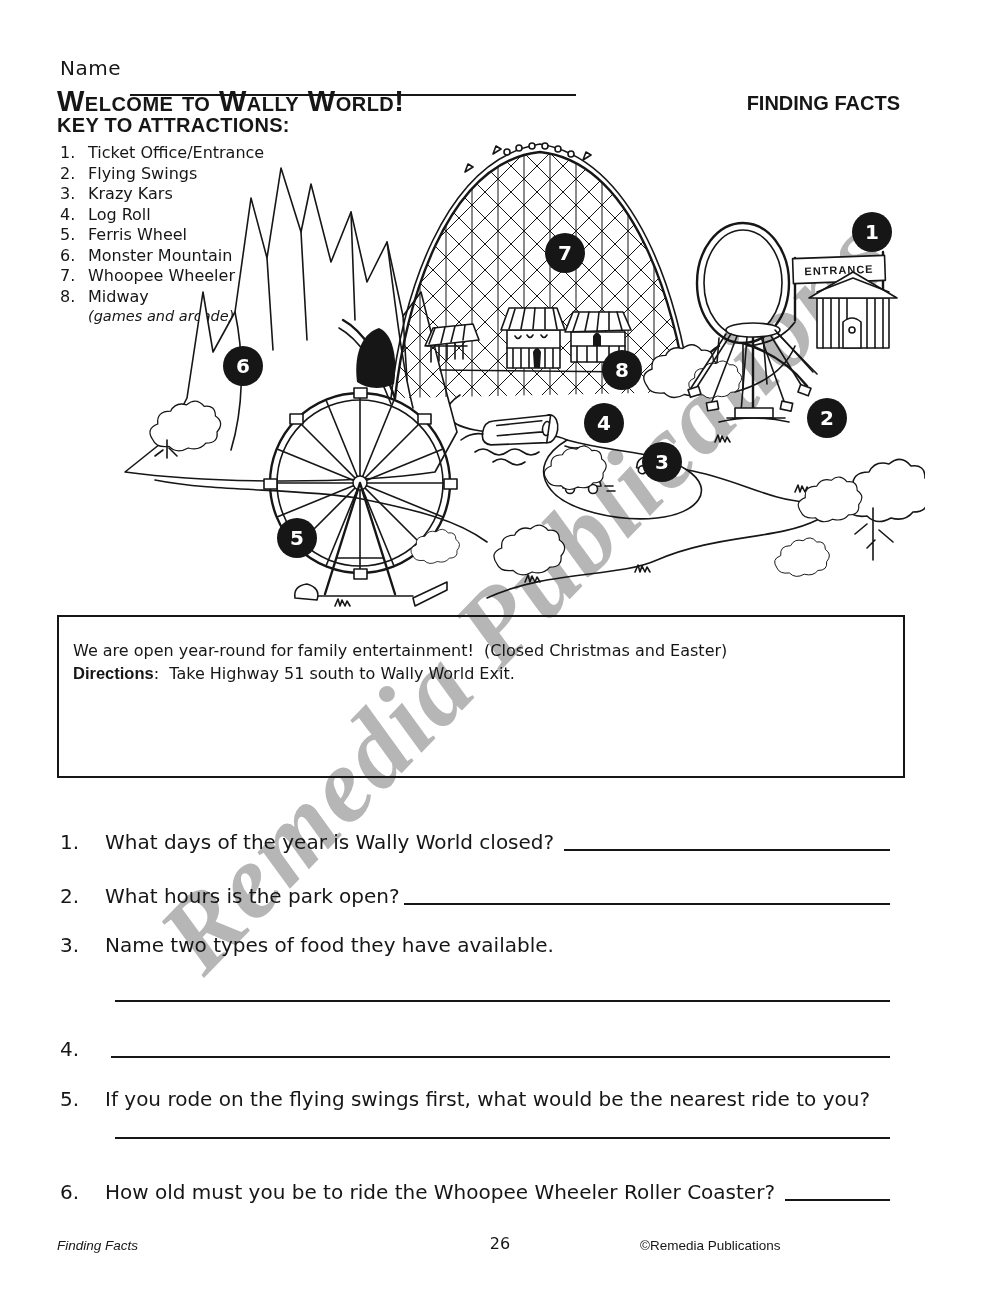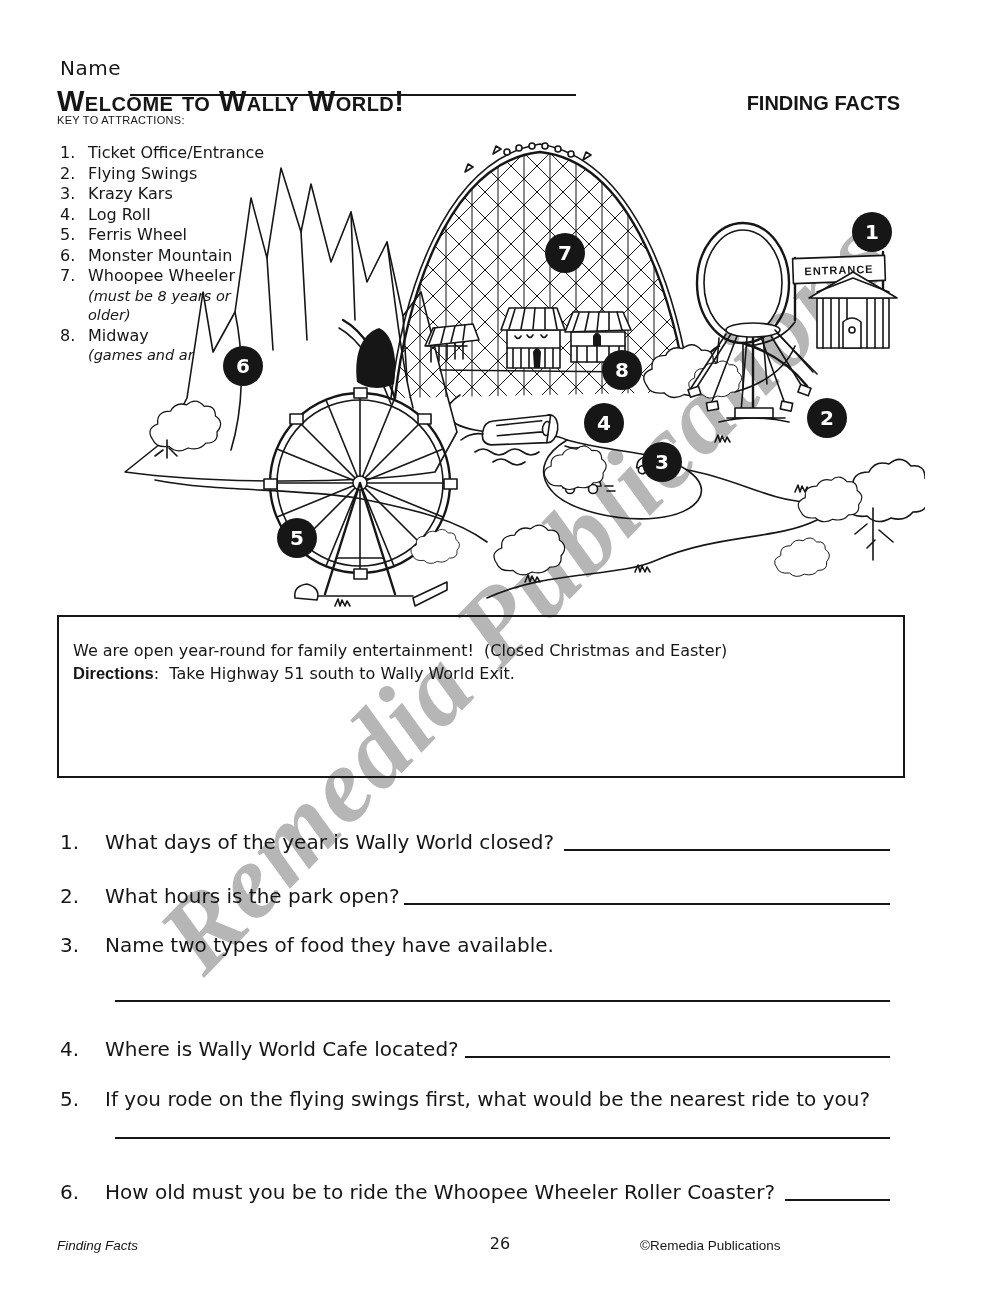--- a/index.html
+++ b/index.html
@@ -17,21 +17,21 @@
     font-size:106px; color:#b6b6b6; white-space:nowrap; letter-spacing:2px;
   }
   
   #name-row { position:absolute; left:60px; top:56px; font-size:20px; letter-spacing:.5px; }
   #name-line { position:absolute; left:130px; top:76px; width:446px; height:20px; border-bottom:2px solid #161616; }
   #finding-facts { position:absolute; left:640px; top:92px; width:260px; text-align:right;
     font-family:"Liberation Sans", sans-serif; font-weight:bold; font-size:20px; letter-spacing:0; }
   #main-title { position:absolute; left:57px; top:85px; font-family:"Liberation Sans", sans-serif;
     font-weight:bold; font-size:29px; font-variant:small-caps; letter-spacing:.5px; }
   #key-heading { position:absolute; left:57px; top:114px; font-family:"Liberation Sans", sans-serif;
-    font-weight:normal; font-size:11px; letter-spacing:.3px; }
+    font-weight:bold; font-size:20px; letter-spacing:.3px; }
   
   #attractions { position:absolute; left:60px; top:143px; width:230px; font-size:16px; }
   .att { display:flex; line-height:20.5px; }
   .att-num { width:28px; flex:0 0 28px; }
   .att-note { font-style:italic; font-size:14.5px; width:158px; line-height:19.5px; }
   
   #park-map { position:absolute; left:95px; top:140px; width:830px; height:472px; }
   #park-map svg { width:100%; height:100%; }
   .ln { stroke:#161616; fill:none; stroke-width:1.6; stroke-linecap:round; stroke-linejoin:round; }
   .lnw { stroke:#161616; fill:#fff; stroke-width:1.6; stroke-linejoin:round; }
@@ -91,21 +91,21 @@
       <div class="att">
           <span class="att-num">5.</span>
           <div class="att-body"><span>Ferris Wheel</span><div class="att-note"></div></div>
         </div>
       <div class="att">
           <span class="att-num">6.</span>
           <div class="att-body"><span>Monster Mountain</span><div class="att-note"></div></div>
         </div>
       <div class="att">
           <span class="att-num">7.</span>
-          <div class="att-body"><span>Whoopee Wheeler</span><div class="att-note">(must be 8 years or older)</div></div>
+          <div class="att-body"><span>Whoopee Wheeler</span></div>
         </div>
       <div class="att">
           <span class="att-num">8.</span>
           <div class="att-body"><span>Midway</span><div class="att-note">(games and arcade)</div></div>
         </div>
     </div>
 
     <div id="park-map">
       <svg viewBox="0 0 830 472" xmlns="http://www.w3.org/2000/svg">
         <defs>
@@ -328,21 +328,20 @@
       <span>What hours is the park open?</span>
       <span class="q-fill" style="margin-left:4px"></span>
     </div>
     <div class="q" style="top:933px">
       <span class="q-num">3.</span>
       <span>Name two types of food they have available.</span>
     </div>
     <div class="ans-line" style="top:1000px"></div>
     <div class="q" style="top:1037px">
       <span class="q-num">4.</span>
-      <span>Where is Wally World Cafe located?</span>
       <span class="q-fill" style="margin-left:6px"></span>
     </div>
     <div class="q" style="top:1087px">
       <span class="q-num">5.</span>
       <span>If you rode on the flying swings first, what would be the nearest ride to you?</span>
     </div>
     <div class="ans-line" style="top:1137px"></div>
     <div class="q" style="top:1180px">
       <span class="q-num">6.</span>
       <span>How old must you be to ride the Whoopee Wheeler Roller Coaster?</span>

